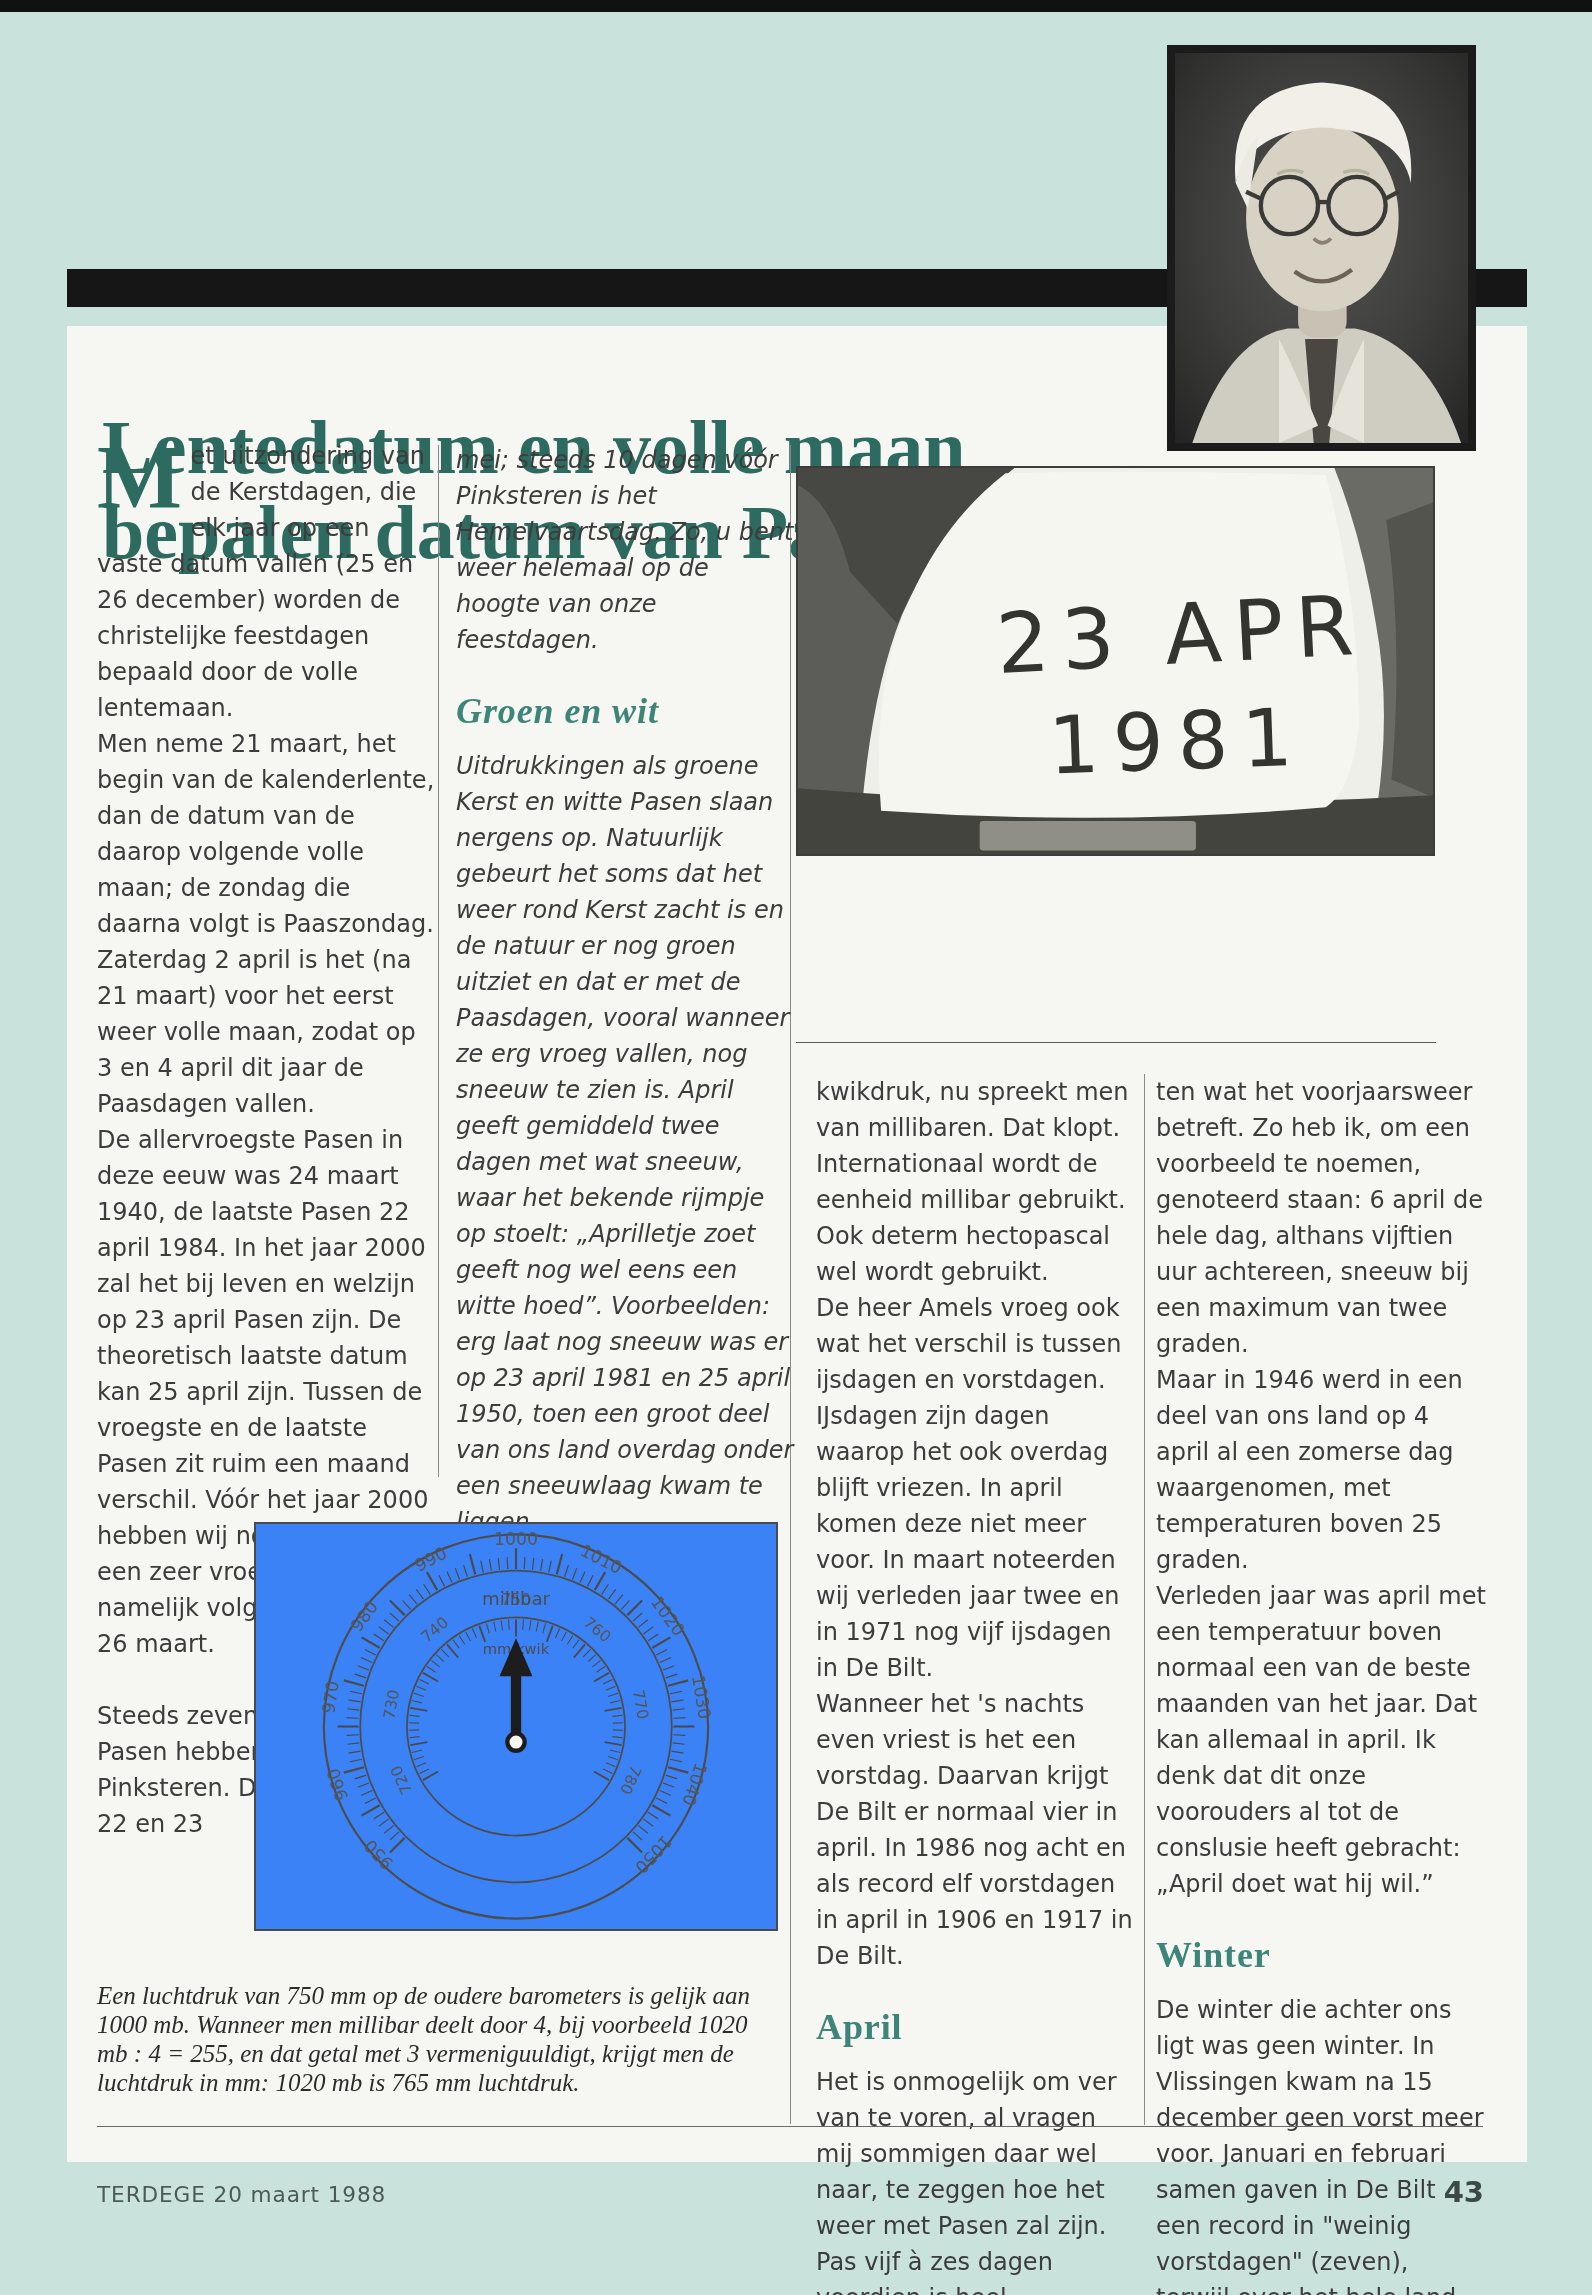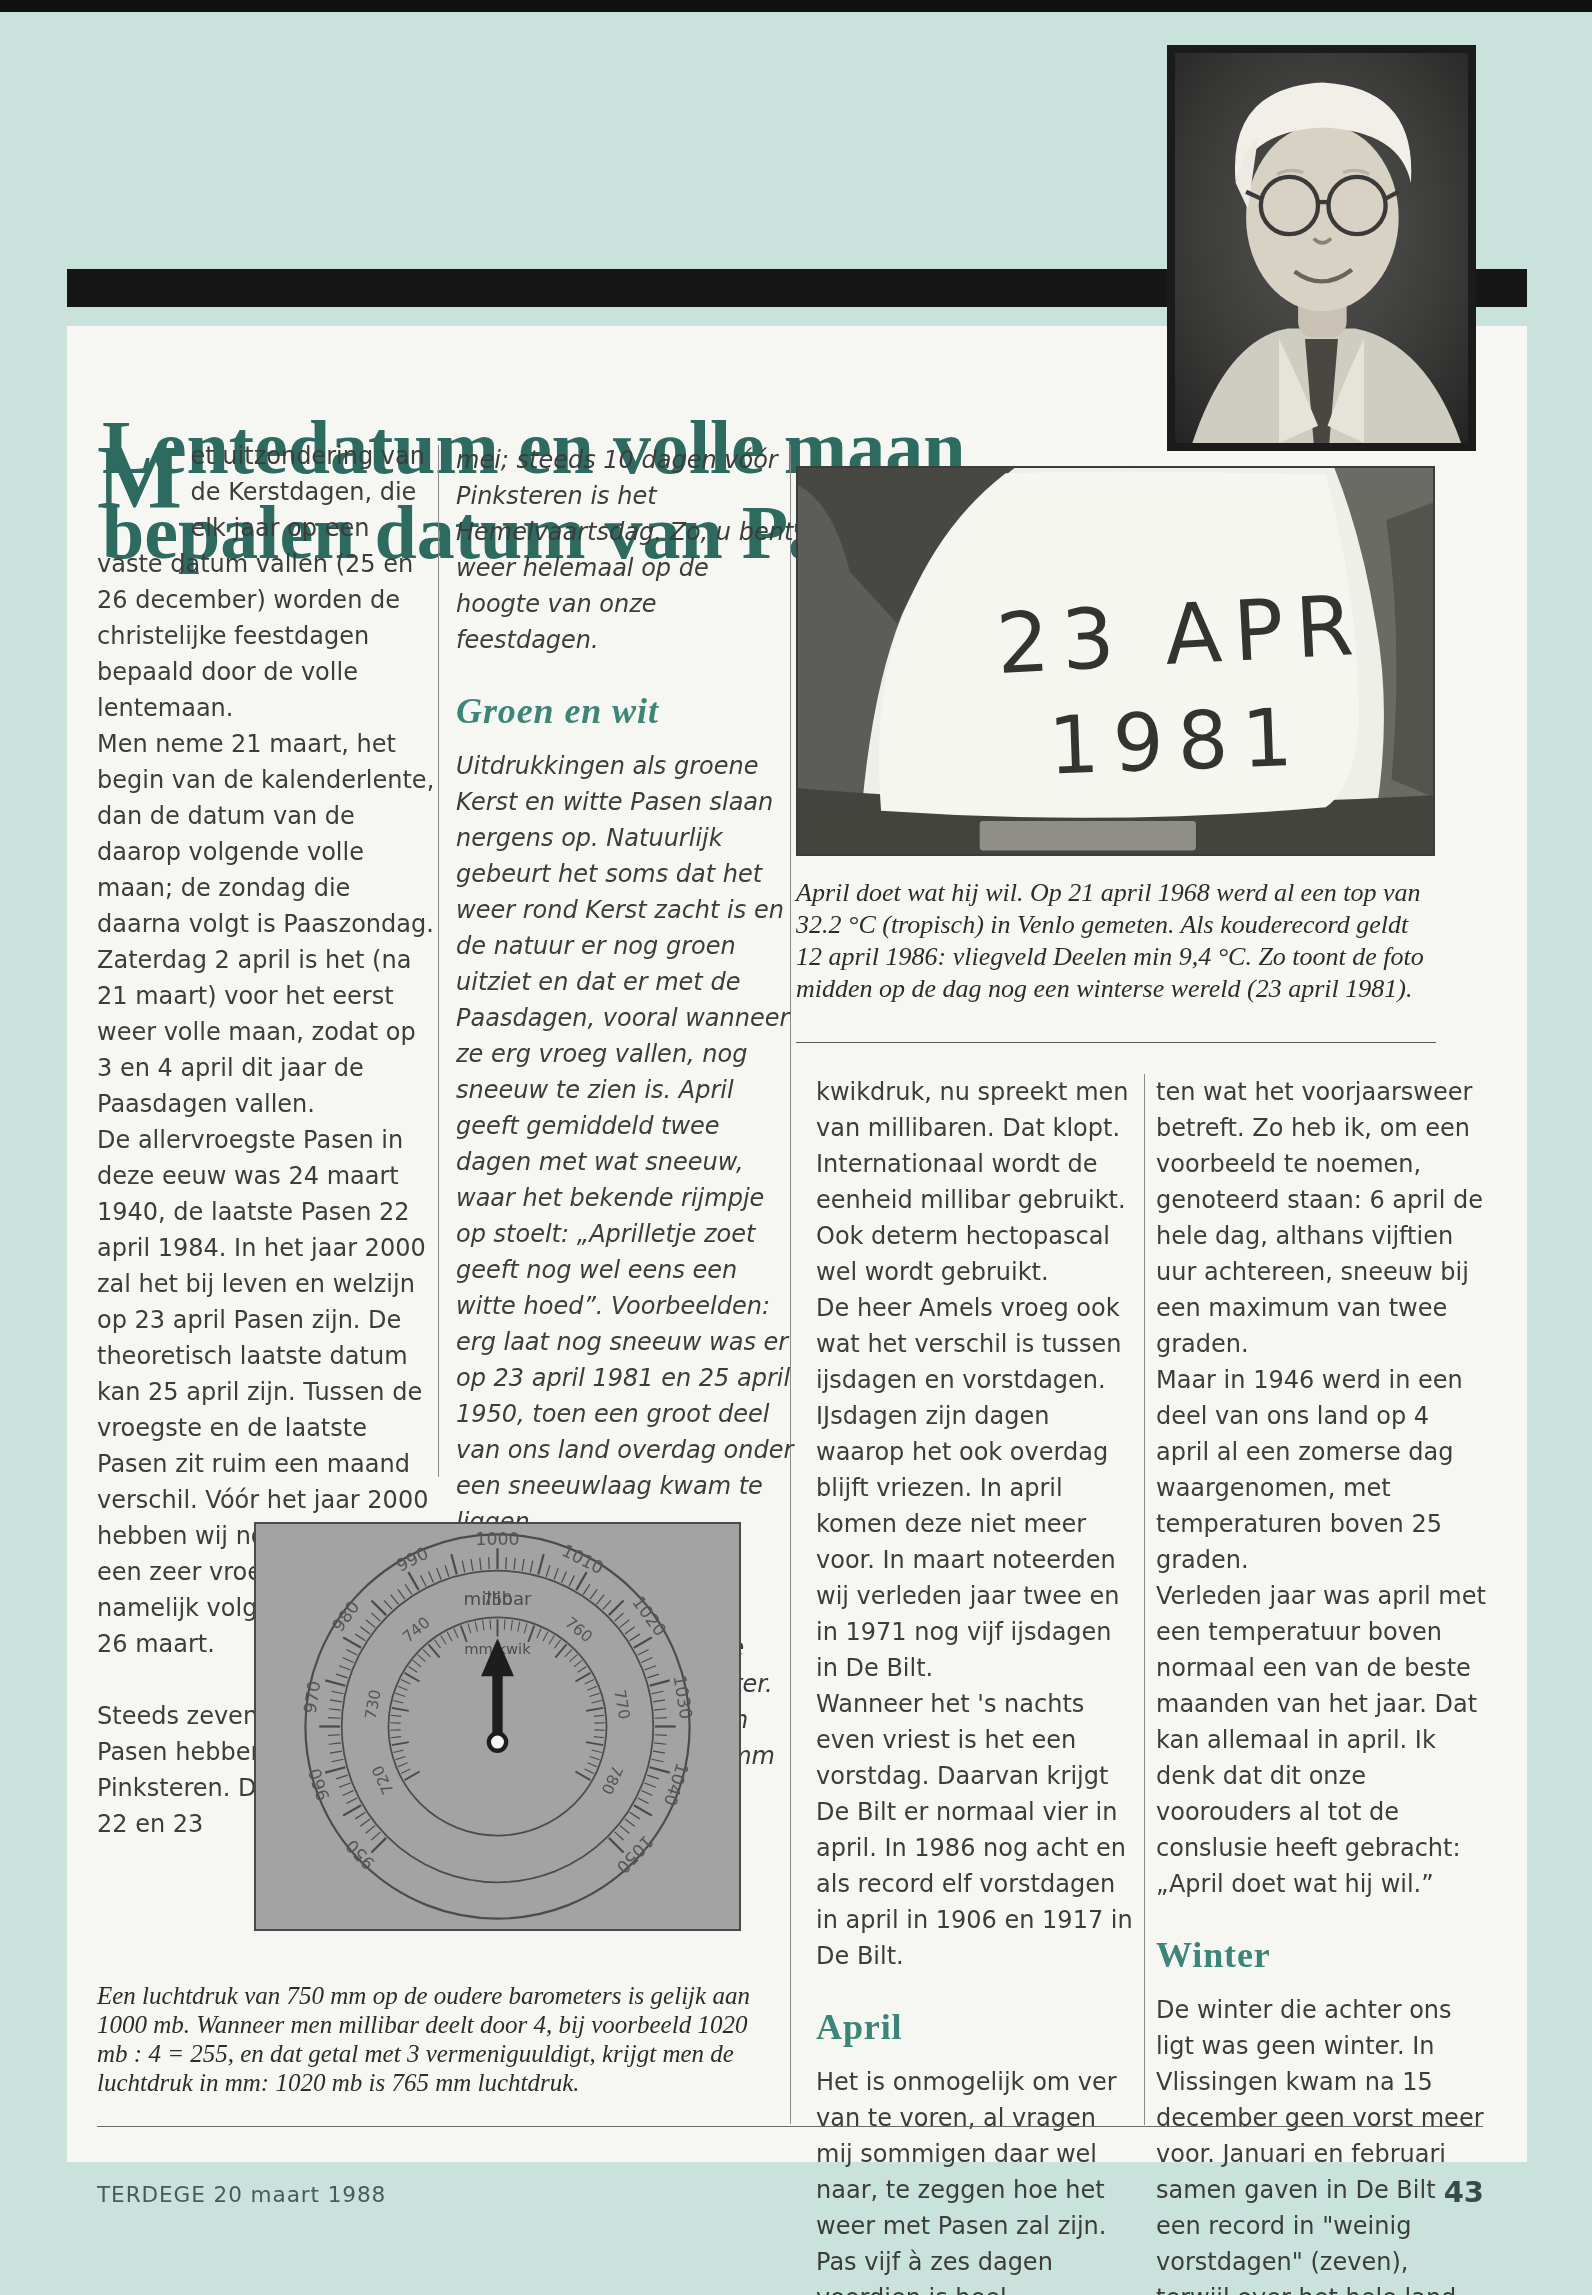--- a/index.html
+++ b/index.html
@@ -43,22 +43,22 @@
     color:#3c8578;margin:35px 0 19px 0;letter-spacing:0.9px;}
   .dropcap{float:left;font-family:"Liberation Serif",serif;font-weight:700;font-size:90px;
     line-height:69px;color:#2d6b60;margin:5.2px 8.6px 0 0;}
 
   .vrule{position:absolute;width:0;border-left:1.7px solid #8a8a8a;}
   #vr1{left:438px;top:445px;height:1032px;}
   #vr2{left:790px;top:445px;height:1679px;}
   #vr3{left:1144px;top:1074px;height:1051px;}
 
   
-  .baro-box{position:absolute;left:254px;top:1522px;width:487px;height:409px;
-    border:2.6px solid #4a4a4a;box-sizing:border-box;background:#a3a3a3;}
+  .baro-box{position:absolute;left:254px;top:1522px;width:524px;height:409px;
+    border:2.6px solid #4a4a4a;box-sizing:border-box;background:#3b82f6;}
   .baro-box svg{display:block;width:100%;height:100%;}
   .baro-caption{position:absolute;left:97px;top:1981px;width:663px;
     font-family:"Liberation Serif",serif;font-style:italic;font-size:25px;line-height:29px;color:#2c2c2c;}
   .bottom-rule{position:absolute;left:97px;top:2126px;width:1386px;height:0;border-top:1.7px solid #6a6a6a;}
 
   .footer-left{position:absolute;left:97px;top:2182px;font-size:21.6px;color:#4c5a57;letter-spacing:0.9px;}
   .footer-right{position:absolute;left:1415px;top:2175px;width:69px;text-align:right;
     font-size:29px;font-weight:700;color:#3b4a47;}
 
   .dial-label{font-family:"DejaVu Sans",sans-serif;fill:#555;}
@@ -128,21 +128,20 @@
 
       <path d="M240 6 Q420 2 610 8 Q650 160 648 300 Q640 372 610 392 Q360 414 96 396 Q84 250 130 150 Q170 60 240 6 Z" fill="#f6f6f1"></path>
 
       <g fill="none" stroke="#2f2f2c" stroke-width="7" stroke-linecap="round">
         <text x="230" y="230" transform="rotate(-3 360 210)" font-family="DejaVu Sans, sans-serif" font-size="96" fill="#33332f" stroke="none" letter-spacing="14">23 APR</text>
         <text x="290" y="350" transform="rotate(-2 380 330)" font-family="DejaVu Sans, sans-serif" font-size="92" fill="#33332f" stroke="none" letter-spacing="16">1981</text>
       </g>
     </svg>
   </div>
 
-  <div class="photo-caption">April doet wat hij wil. Op 21 april 1968 werd al een top van 32.2 °C (tropisch) in Venlo gemeten. Als kouderecord geldt 12 april 1986: vliegveld Deelen min 9,4 °C. Zo toont de foto midden op de dag nog een winterse wereld (23 april 1981).</div>
   <div class="caption-rule"></div>
 
   <div class="vrule" id="vr1"></div>
   <div class="vrule" id="vr2"></div>
   <div class="vrule" id="vr3"></div>
 
   <div class="col" id="col1">
     <p><span class="dropcap">M</span><span>et uitzondering van de Kerstdagen, die elk jaar op een vaste datum vallen (25 en 26 december) worden de christelijke feestdagen bepaald door de volle lentemaan.</span></p>
     <p>Men neme 21 maart, het begin van de kalender­lente, dan de datum van de daarop volgende volle maan; de zondag die daarna volgt is Paaszondag. Zaterdag 2 april is het (na 21 maart) voor het eerst weer volle maan, zodat op 3 en 4 april dit jaar de Paasdagen vallen.
 De allervroegste Pasen in deze eeuw was 24 maart 1940, de laatste Pasen 22 april 1984. In het jaar 2000 zal het bij leven en welzijn op 23 april Pasen zijn. De theoretisch laatste datum kan 25 april zijn. Tussen de vroegste en de laatste Pasen zit ruim een maand verschil. Vóór het jaar 2000 hebben wij nog één keer een zeer vroege Pasen, namelijk volgend jaar, op 26 maart.

